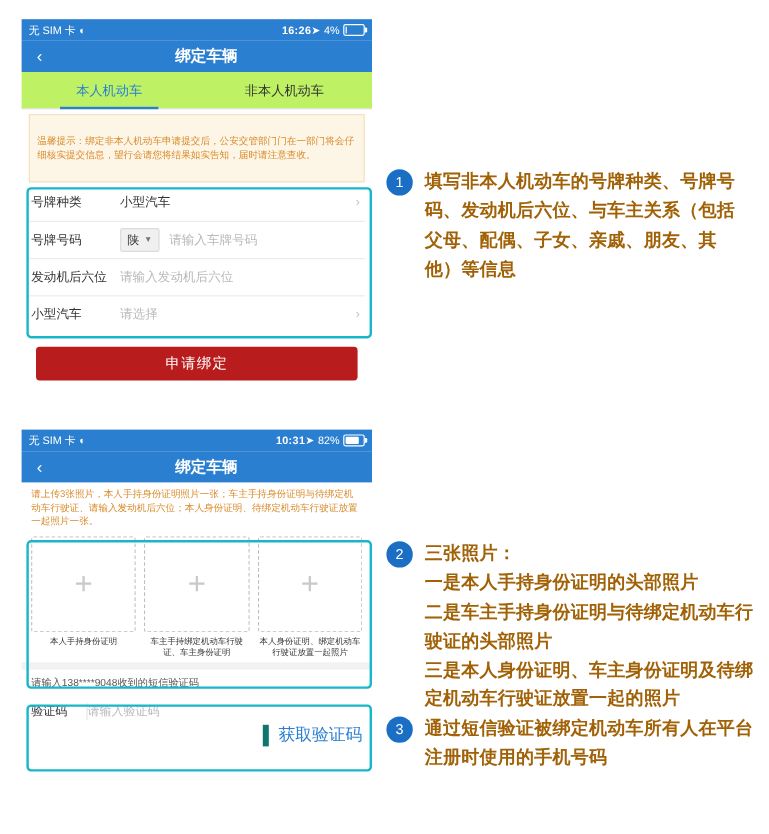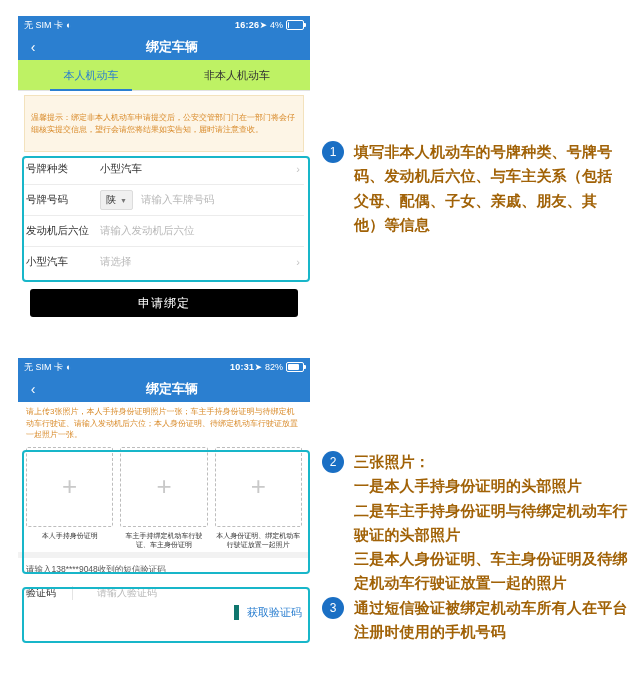--- a/index.html
+++ b/index.html
@@ -171,21 +171,21 @@
     position: absolute;
     border: 2px solid #18b6c9;
     border-radius: 4px;
     pointer-events: none;
   }
 
   
   .btn-primary {
     margin: 12px 12px 0;
     height: 28px;
-    background: #000000;
+    background: #b91c1c;
     color: #ffffff;
     border-radius: 3px;
     font-size: 12px;
     display: flex;
     align-items: center;
     justify-content: center;
     letter-spacing: 1px;
   }
 
   
@@ -234,25 +234,25 @@
     padding: 0 8px;
     font-size: 10px;
     color: #333333;
   }
   .sms-row .row-label { width: 46px; }
   .sms-input {
     flex: 1;
     color: #b9b9b9;
     font-size: 10px;
     border-left: 1px solid #e4e4e4;
-    padding-left: 24px;
+    padding-left: 0;
   }
   .sms-get {
     color: #2b7fd0;
-    font-size: 11px;
+    font-size: 14px;
     border-left: 5px solid #0f766e;
     padding-left: 8px;
     margin-top: 40px;
   }
 
   
   .ann {
     position: absolute;
     display: flex;
     gap: 10px;

